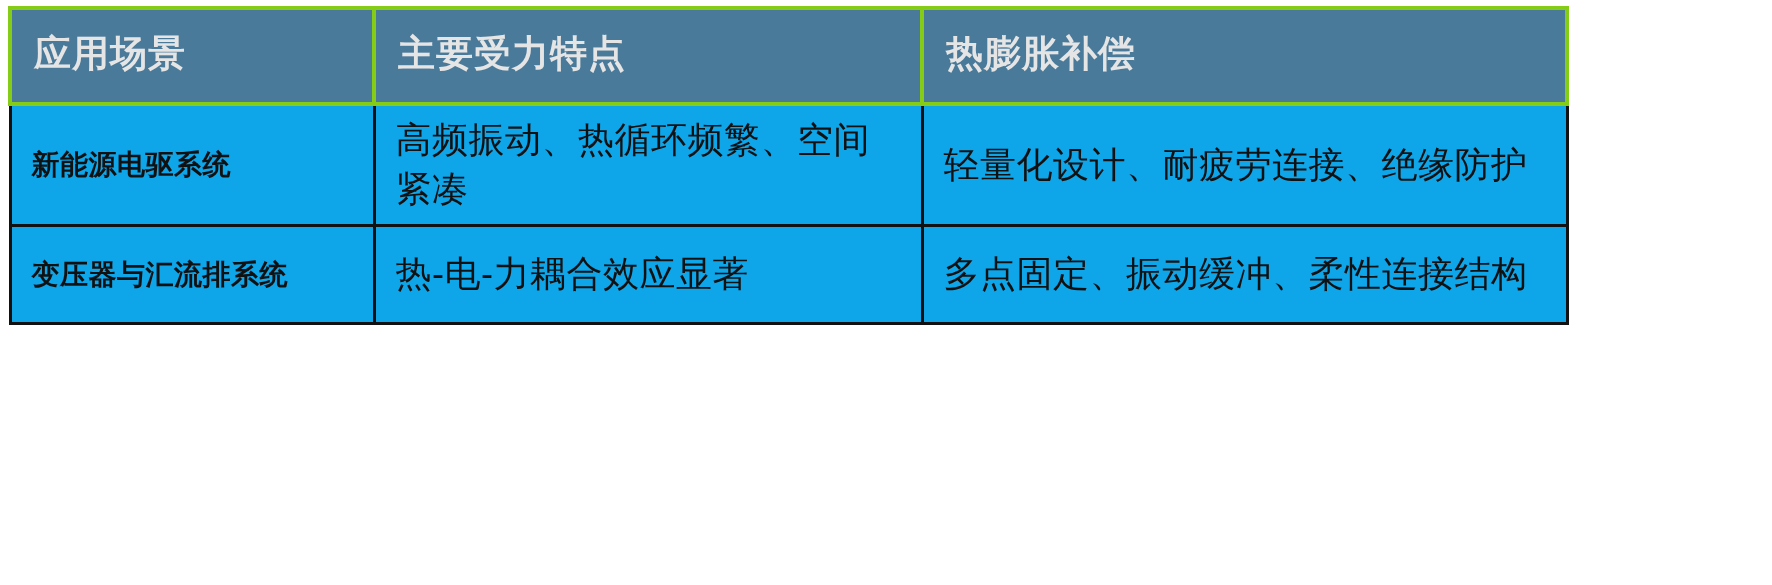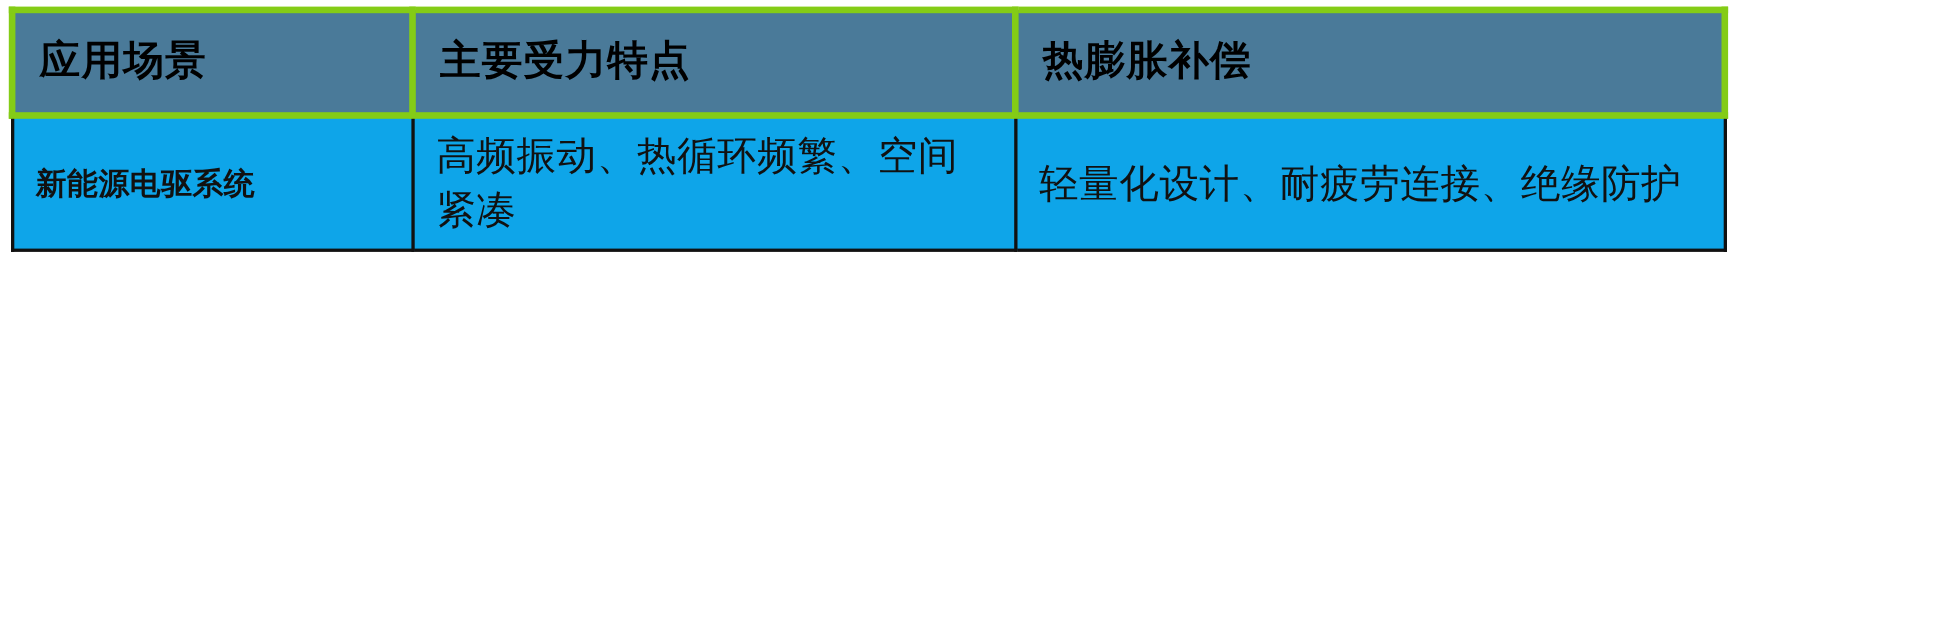--- a/index.html
+++ b/index.html
@@ -24,28 +24,28 @@
     table-layout: fixed;
     width: 1557px;
     margin: 0;
   }
   table.data-table col.c1 { width: 364px; }
   table.data-table col.c2 { width: 548px; }
   table.data-table col.c3 { width: 645px; }
 
   thead th {
     background: #4a7a99;
-    color: #000000;
+    color: #e5e5e5;
     font-size: 37px;
     font-weight: bold;
     text-align: left;
     padding: 14px 22px 18px 22px;
     height: 96px;
     box-sizing: border-box;
-    border: 6px solid #84cc16;
+    border: 4px solid #84cc16;
     letter-spacing: 1px;
     vertical-align: middle;
   }
   tbody td {
     border: 3px solid #111111;
     height: 98px;
     box-sizing: border-box;
     padding: 10px 20px;
     vertical-align: middle;
     color: #111111;
@@ -78,15 +78,20 @@
         <th>主要受力特点</th>
         <th>热膨胀补偿</th>
       </tr>
     </thead>
     <tbody>
       <tr>
         <td class="col-scene">新能源电驱系统</td>
         <td class="col-feature">高频振动、热循环频繁、空间紧凑</td>
         <td class="col-focus">轻量化设计、耐疲劳连接、绝缘防护</td>
       </tr>
+      <tr>
+        <td class="col-scene">变压器与汇流排系统</td>
+        <td class="col-feature">热-电-力耦合效应显著</td>
+        <td class="col-focus">多点固定、振动缓冲、柔性连接结构</td>
+      </tr>
     </tbody>
   </table>
 </div>
 
 </body></html>

